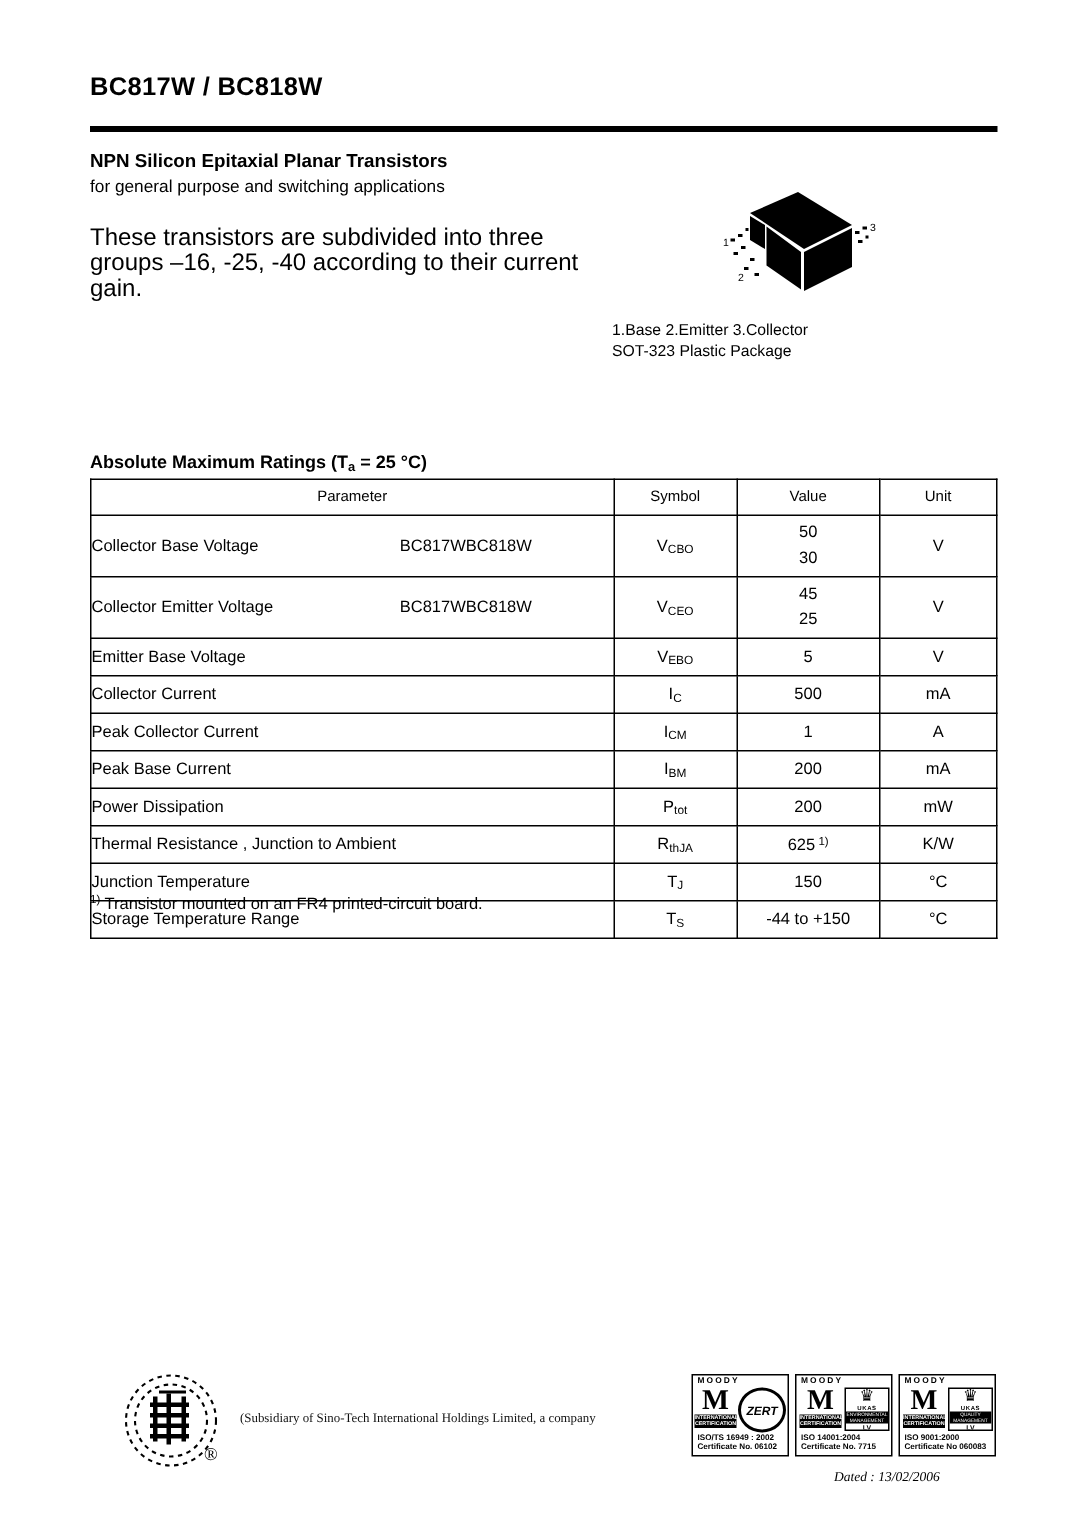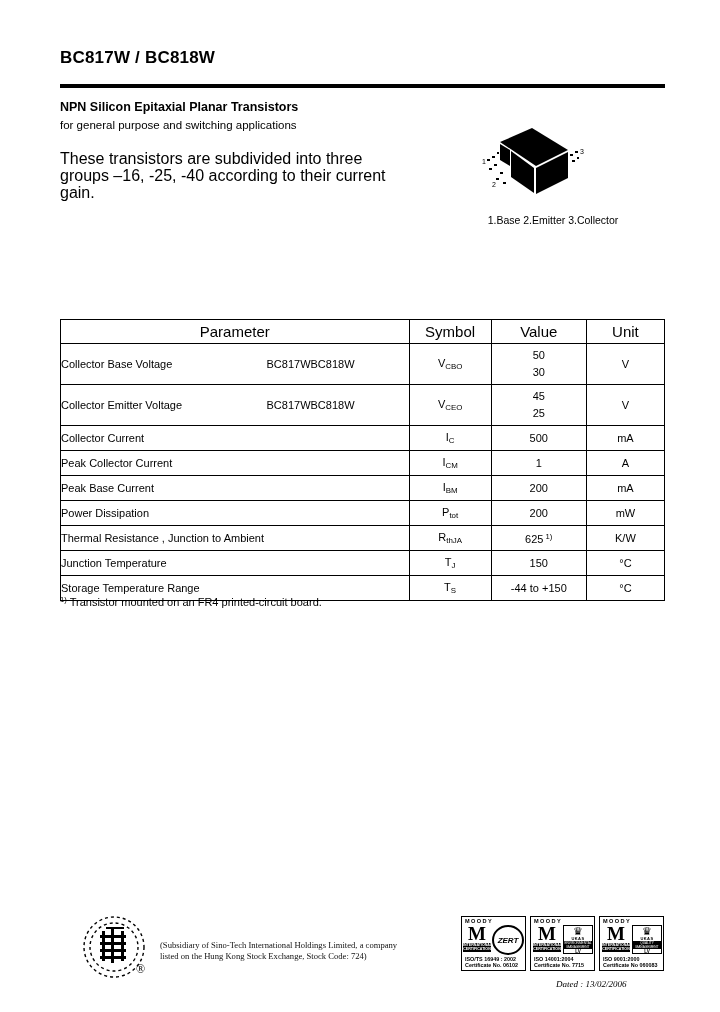--- a/index.html
+++ b/index.html
@@ -70,21 +70,21 @@
     left: 470px;
     top: 120px;
     width: 120px;
     height: 90px;
   }
   .pkg-caption {
     position: absolute;
     left: 408px;
     top: 213px;
     width: 290px;
-    text-align: center;
+    text-align: left;
     font-size: 10.5px;
     line-height: 14px;
   }
 
   
   .ratings-heading {
     position: absolute;
     left: 60px;
     top: 301px;
     font-size: 12px;
@@ -104,21 +104,21 @@
   }
   table.ratings td, table.ratings th {
     border: 1px solid #000;
     padding: 0;
     font-weight: normal;
     vertical-align: middle;
   }
   table.ratings th {
     height: 23px;
     text-align: center;
-    font-size: 15px;
+    font-size: 10px;
   }
   .c-param { width: 348px; }
   .c-sym   { width: 82px; }
   .c-val   { width: 95px; }
   .c-unit  { width: 78px; }
 
   td.param {
     text-align: left;
     padding-left: 8px;
     height: 24px;
@@ -311,22 +311,26 @@
         <rect x="102" y="40" width="3" height="2"></rect>
         <rect x="107" y="37" width="2" height="2"></rect>
       </g>
       <text x="12" y="44" font-size="7" font-family="Liberation Sans, sans-serif" fill="#000">1</text>
       <text x="22" y="67" font-size="7" font-family="Liberation Sans, sans-serif" fill="#000">2</text>
       <text x="110" y="34" font-size="7" font-family="Liberation Sans, sans-serif" fill="#000">3</text>
     </svg>
   </div>
   <div class="pkg-caption">
     <div>1.Base  2.Emitter  3.Collector</div>
+    <div>SOT-323 Plastic Package</div>
   </div>
 
+  <div class="ratings-heading">
+    <span>Absolute Maximum Ratings (T</span><span class="sub">a</span><span> = 25 °C)</span>
+  </div>
 
   <table class="ratings">
     <colgroup>
       <col class="c-param">
         <col class="c-sym">
         <col class="c-val">
         <col class="c-unit">
     </colgroup>
     <thead>
       <tr>
@@ -366,20 +370,26 @@
               </span>
             </div>
           </td>
           <td class="sym"><span>V</span><span class="sub">CEO</span></td>
           <td class="val">
             <div class="val-pair">
               <span>45</span>
               <span>25</span>
             </div>
           </td>
+          <td class="unit">V</td>
+        </tr>
+        <tr>
+          <td class="param"><span>Emitter Base Voltage</span></td>
+          <td class="sym"><span>V</span><span class="sub">EBO</span></td>
+          <td class="val"><span>5</span></td>
           <td class="unit">V</td>
         </tr>
         <tr>
           <td class="param"><span>Collector Current</span></td>
           <td class="sym"><span>I</span><span class="sub">C</span></td>
           <td class="val"><span>500</span></td>
           <td class="unit">mA</td>
         </tr>
         <tr>
           <td class="param"><span>Peak Collector Current</span></td>
@@ -439,21 +449,20 @@
         <rect x="43" y="18" width="3" height="30"></rect>
         <rect x="28" y="14" width="10" height="2"></rect>
         <rect x="38" y="14" width="8" height="2"></rect>
       </g>
       <text x="58" y="60" font-size="12" font-family="Liberation Serif, serif" fill="#000">®</text>
     </svg>
   </div>
 
   <div class="company-sub">
     <div>(Subsidiary of Sino-Tech International Holdings Limited, a company</div>
-    <div>listed on the Hung Kong Stock Exchange, Stock Code: 724)</div>
   </div>
 
   <div class="cert-row" id="cert-row">
       <div class="cert">
         <div class="cert-moody">MOODY</div>
         <div class="cert-body">
           <div class="cert-m">
             <div class="mglyph">M</div>
             <div class="mtxt">INTERNATIONAL CERTIFICATION</div>
           </div>

